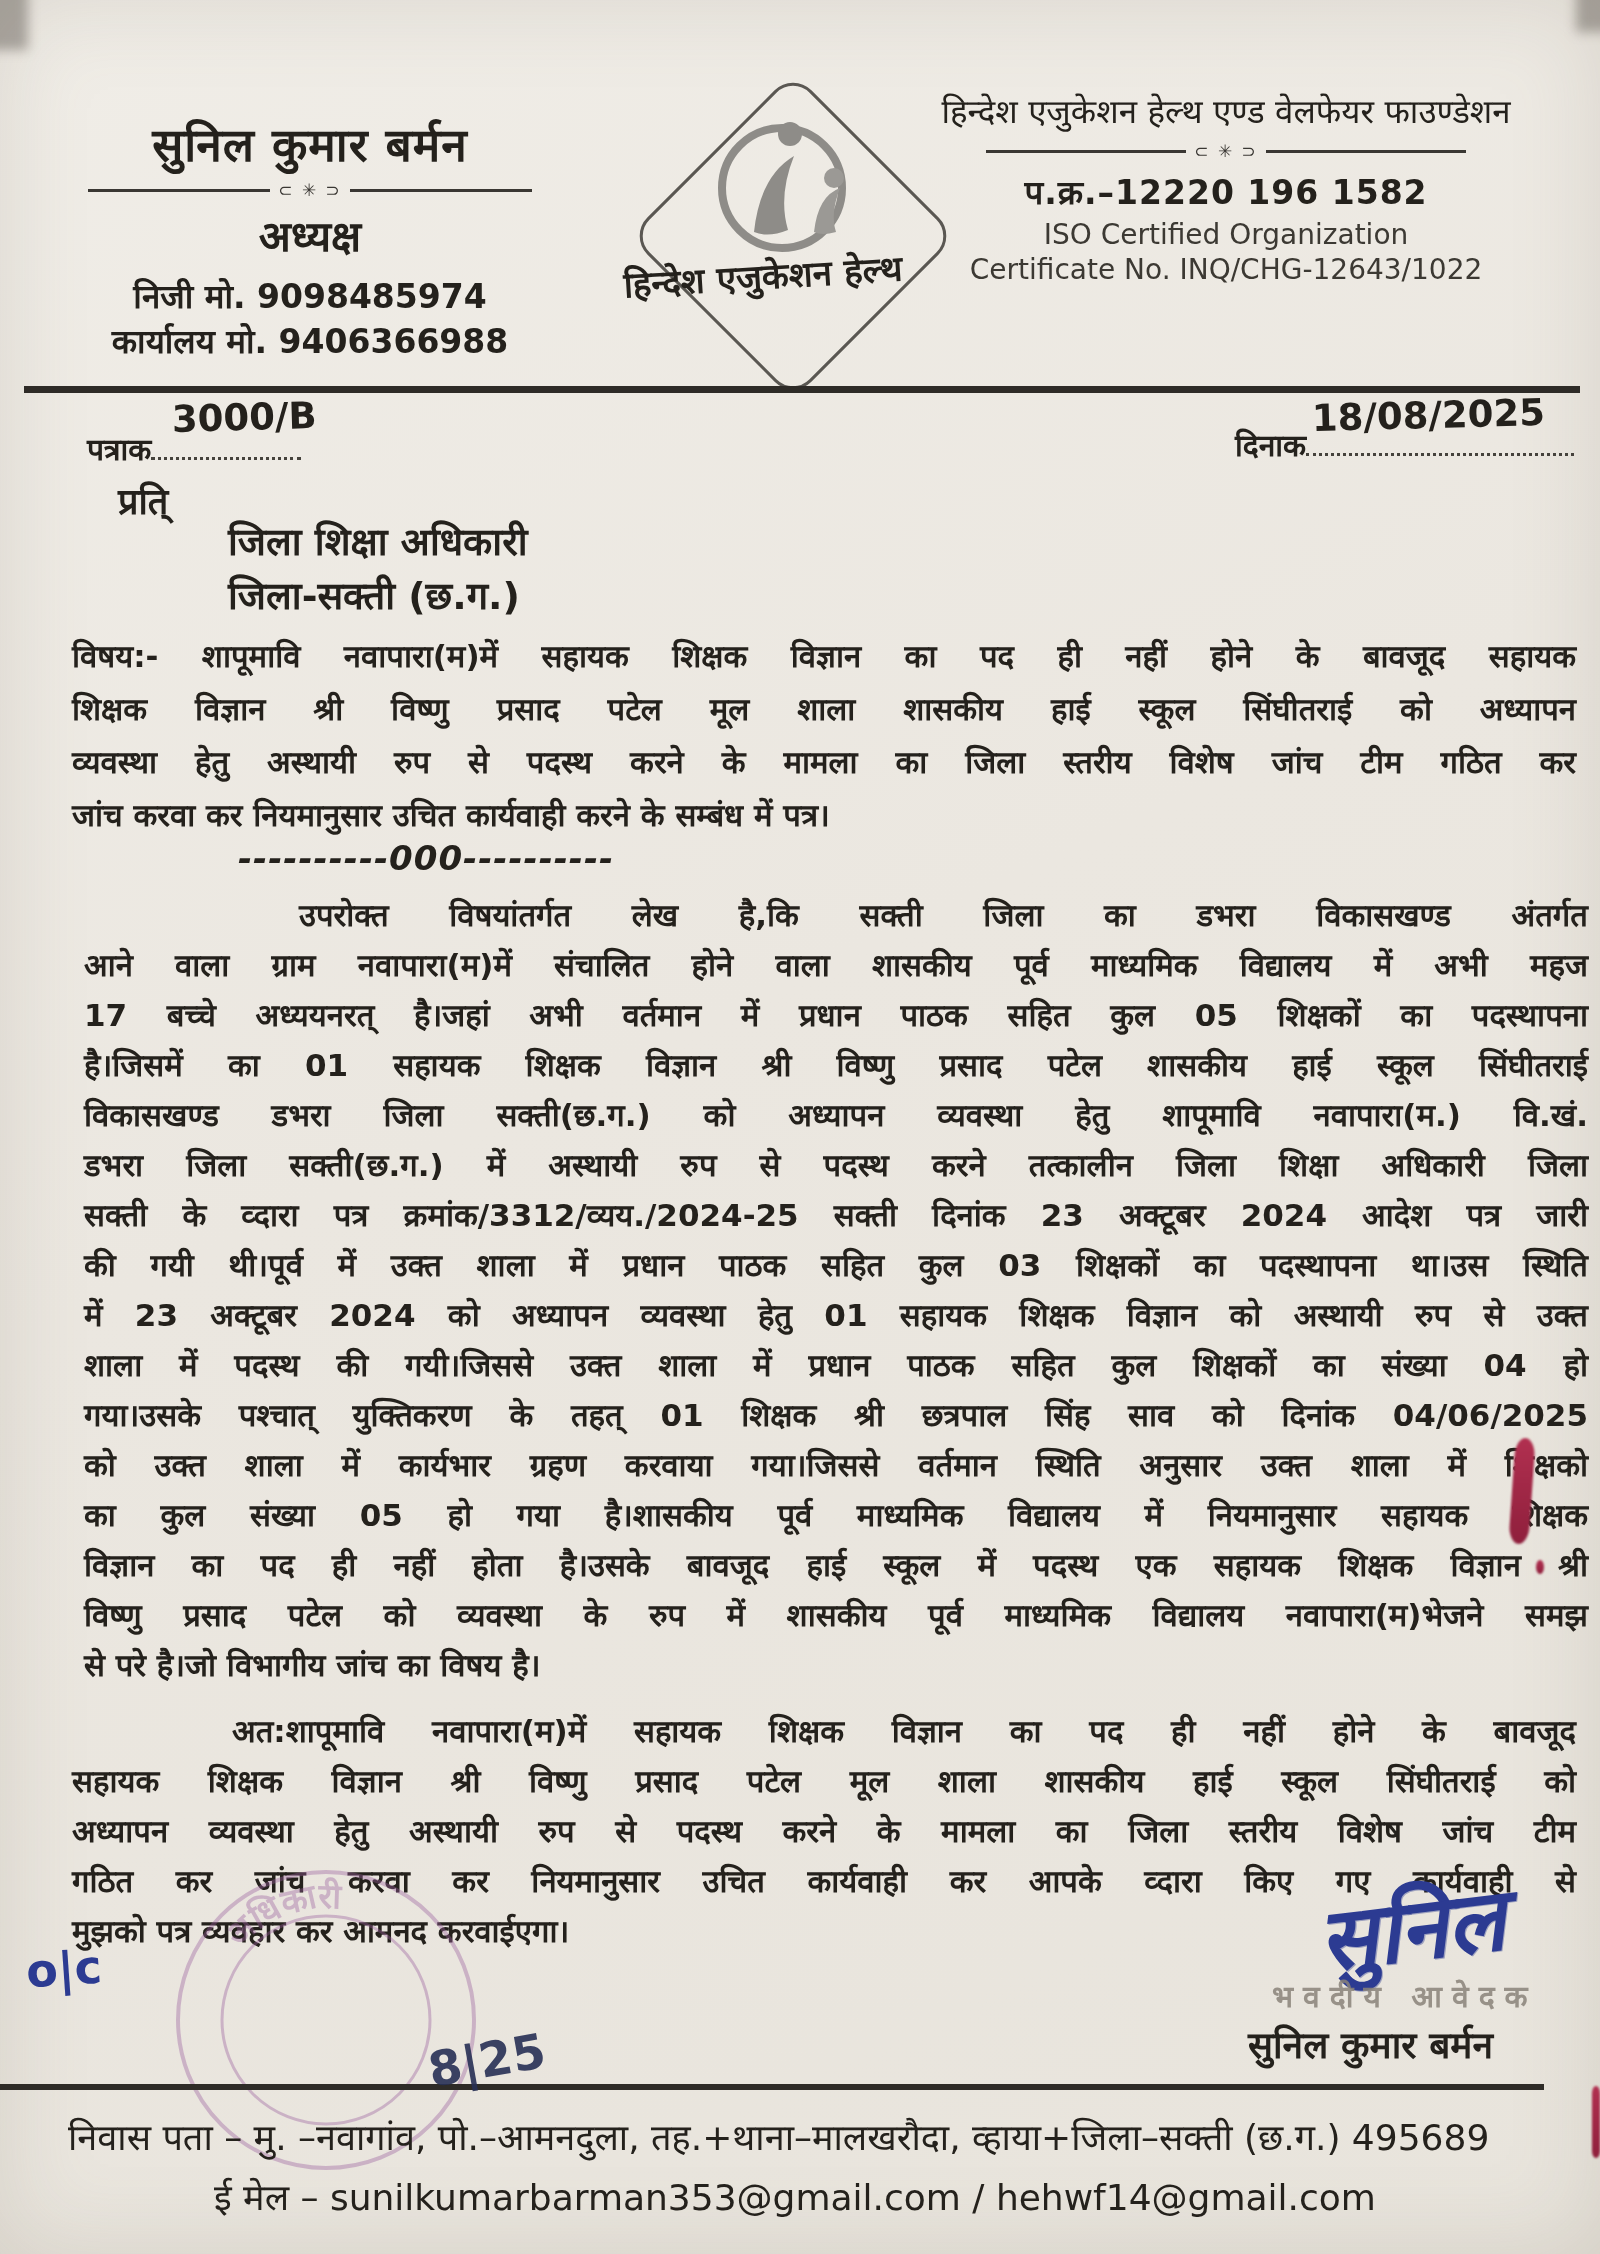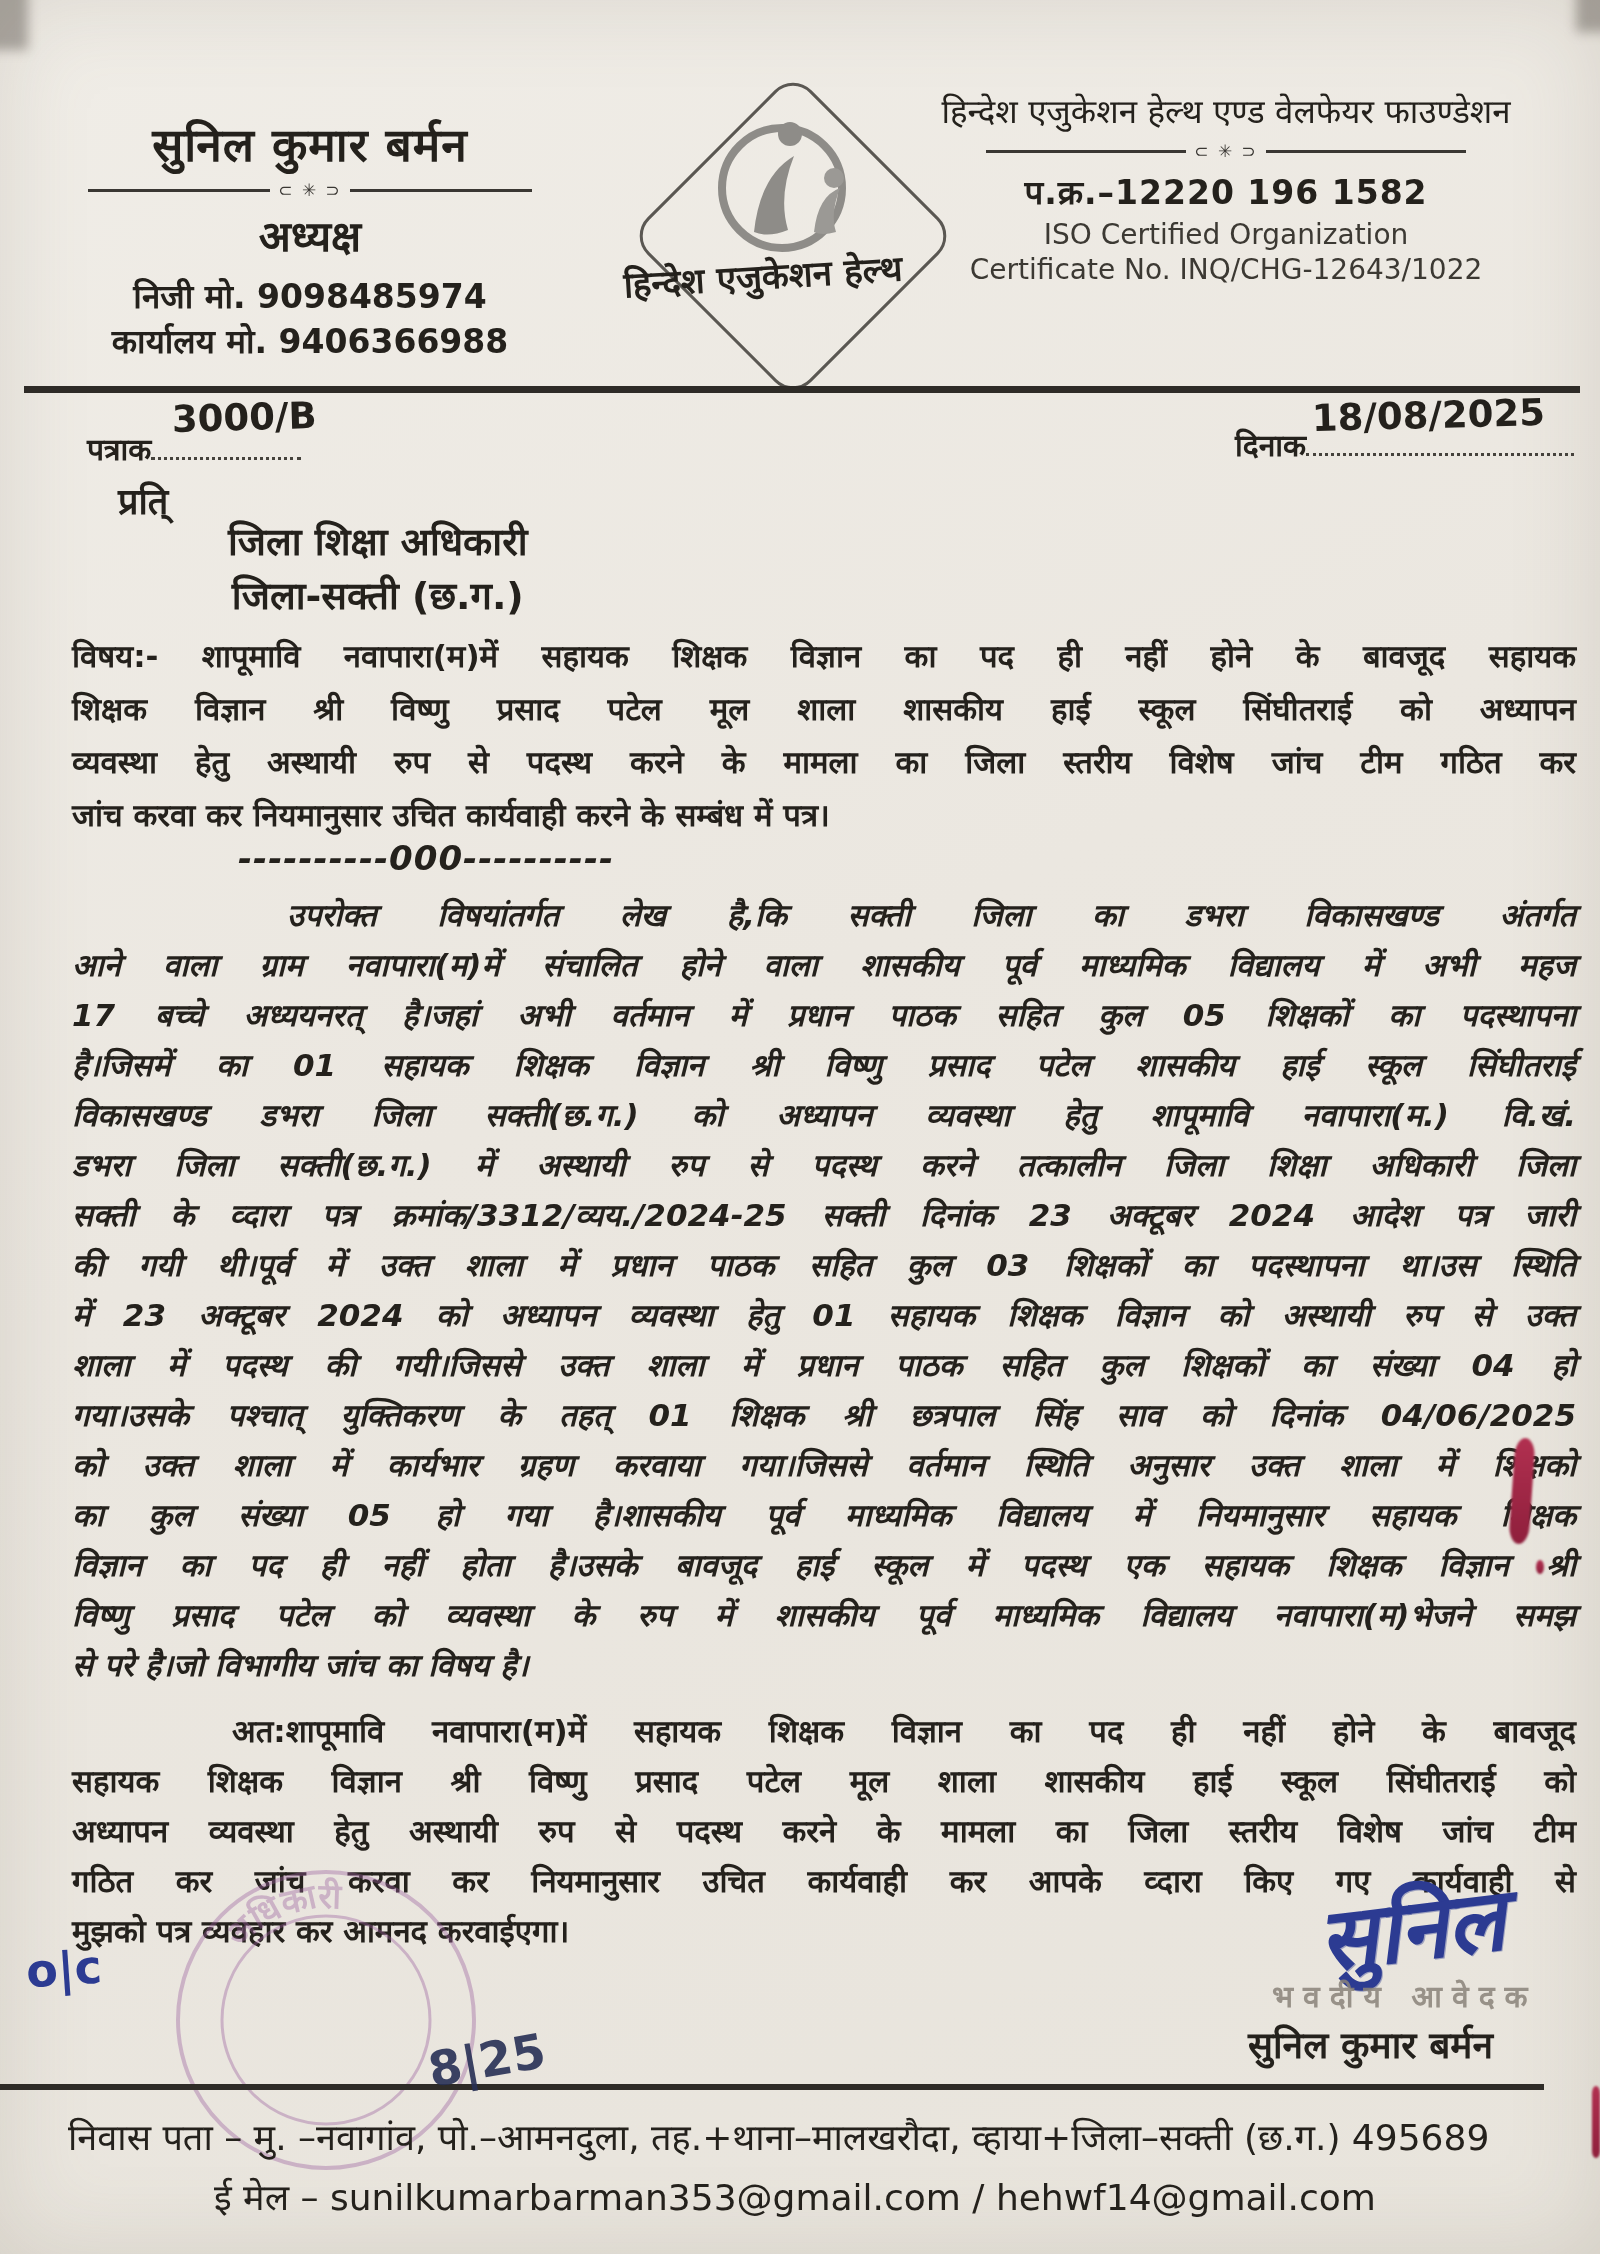--- a/index.html
+++ b/index.html
@@ -99,35 +99,35 @@
   <div class="abs hand" style="left:172px;top:396px;font-size:37px;">3000/B</div>
   <div class="abs" style="left:54px;top:428px;">
     <span class="meta-label">पत्राक</span><span class="dotline" style="width:150px;"></span>
   </div>
   <div class="abs hand" style="left:1312px;top:394px;font-size:37px;">18/08/2025</div>
   <div class="abs" style="left:1202px;top:424px;">
     <span class="meta-label">दिनाक</span><span class="dotline" style="width:268px;"></span>
   </div>
 
   <div class="abs salutation" style="left:118px;top:468px;">प्रति्</div>
-  <div class="abs recipient" style="left:228px;top:515px;text-align:center;">
+  <div class="abs recipient" style="left:228px;top:515px;">
     <div>जिला शिक्षा अधिकारी</div>
     <div>जिला-सक्ती (छ.ग.)</div>
   </div>
 
   <div class="abs subj" style="left:72px;top:630px;width:1504px;">
     <div class="line jline">विषय:- शापूमावि नवापारा(म)में सहायक शिक्षक विज्ञान का पद ही नहीं होने के बावजूद सहायक</div>
     <div class="line jline">शिक्षक विज्ञान श्री विष्णु प्रसाद पटेल मूल शाला शासकीय हाई स्कूल सिंघीतराई को अध्यापन</div>
     <div class="line jline">व्यवस्था हेतु अस्थायी रुप से पदस्थ करने के मामला का जिला स्तरीय विशेष जांच टीम गठित कर</div>
     <div class="line">जांच करवा कर नियमानुसार उचित कार्यवाही करने के सम्बंध में पत्र।</div>
   </div>
 
   <div class="abs divider000" style="left:238px;top:838px;">----------000----------</div>
 
-  <div class="abs" style="left:72px;top:890px;width:1504px;font-style:italic;">
+  <div class="abs" style="left:84px;top:890px;width:1504px;">
     <div class="line jline ind1">उपरोक्त विषयांतर्गत लेख है,कि सक्ती जिला का डभरा विकासखण्ड अंतर्गत</div>
     <div class="line jline">आने वाला ग्राम नवापारा(म)में संचालित होने वाला शासकीय पूर्व माध्यमिक विद्यालय में अभी महज</div>
     <div class="line jline">17 बच्चे अध्ययनरत् है।जहां अभी वर्तमान में प्रधान पाठक सहित कुल 05 शिक्षकों का पदस्थापना</div>
     <div class="line jline">है।जिसमें का 01 सहायक शिक्षक विज्ञान श्री विष्णु प्रसाद पटेल शासकीय हाई स्कूल सिंघीतराई</div>
     <div class="line jline">विकासखण्ड डभरा जिला सक्ती(छ.ग.) को अध्यापन व्यवस्था हेतु शापूमावि नवापारा(म.) वि.खं.</div>
     <div class="line jline">डभरा जिला सक्ती(छ.ग.) में अस्थायी रुप से पदस्थ करने तत्कालीन जिला शिक्षा अधिकारी जिला</div>
     <div class="line jline">सक्ती के व्दारा पत्र क्रमांक/3312/व्यय./2024-25 सक्ती दिनांक 23 अक्टूबर 2024 आदेश पत्र जारी</div>
     <div class="line jline">की गयी थी।पूर्व में उक्त शाला में प्रधान पाठक सहित कुल 03 शिक्षकों का पदस्थापना था।उस स्थिति</div>
     <div class="line jline">में 23 अक्टूबर 2024 को अध्यापन व्यवस्था हेतु 01 सहायक शिक्षक विज्ञान को अस्थायी रुप से उक्त</div>
     <div class="line jline">शाला में पदस्थ की गयी।जिससे उक्त शाला में प्रधान पाठक सहित कुल शिक्षकों का संख्या 04 हो</div>

